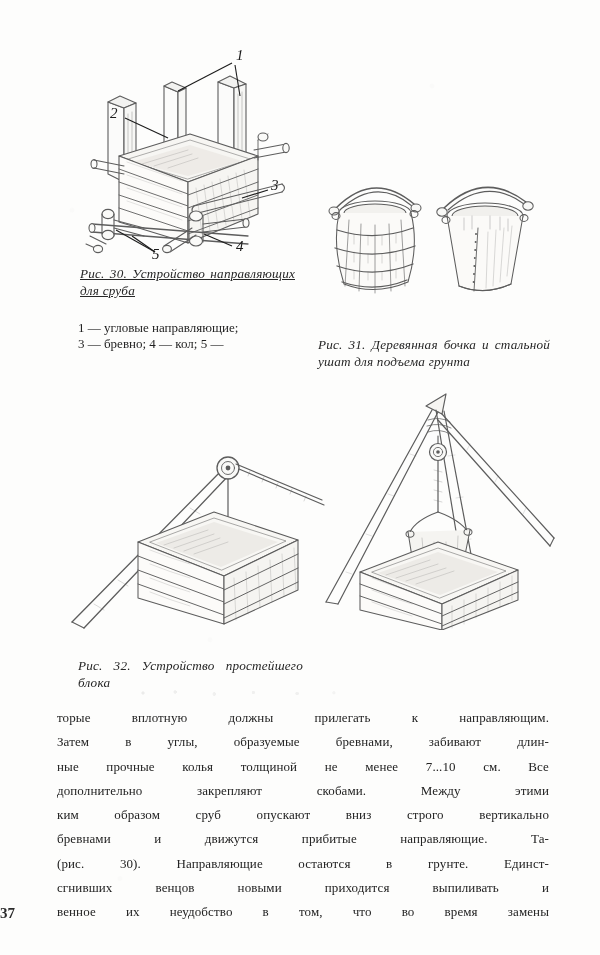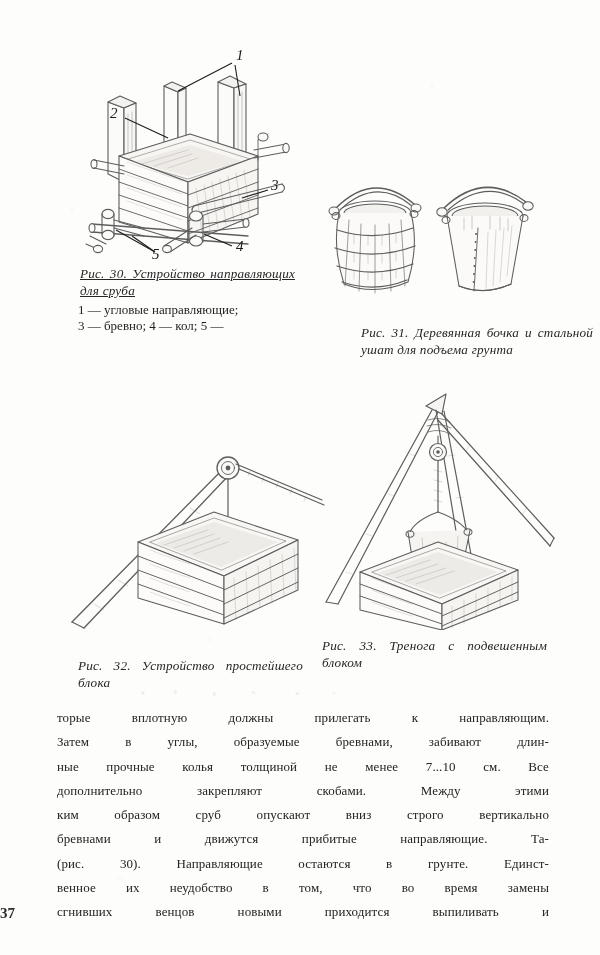--- a/index.html
+++ b/index.html
@@ -34,27 +34,27 @@
   .caption{
     position:absolute;
     font-style:italic;
     font-size:13.2px;
     line-height:17px;
     letter-spacing:0.2px;
     color:#262626;
     text-align:justify;
   }
   #cap30{left:80px;top:265px;width:215px;text-decoration:underline;}
-  #cap31{left:318px;top:324px;width:232px;margin-left:43px;}
+  #cap31{left:318px;top:336px;width:232px;}
   #cap32{left:78px;top:657px;width:225px;font-style:italic;}
   #cap33{left:322px;top:637px;width:225px;}
 
   .legend{
     position:absolute;
-    left:78px;top:302px;width:218px;
+    left:78px;top:320px;width:218px;
     font-size:13px;
     line-height:16.4px;
     color:#1f1f1f;
     font-family:"Liberation Serif", serif;
   }
   .legend .ln{white-space:nowrap;}
 
   
   #body-text{
     position:absolute;
@@ -393,31 +393,30 @@
 
   <div class="caption" id="cap30">Рис. 30. Устройство направляющих для сруба</div>
 
   <div class="legend" id="legend30">
     <div class="ln">1 — угловые направляющие;</div>
     <div class="ln">3 — бревно;  4 — кол;  5 —</div>
   </div>
 
   <div class="caption" id="cap31">Рис. 31. Деревянная бочка и стальной ушат для подъема грунта</div>
   <div class="caption" id="cap32">Рис. 32. Устройство простейшего блока</div>
-  <div class="caption" id="cap33">Рис. 33. Тренога с подвешенным блоком</div>
 
   <div class="ghost"></div>
 
   <div id="body-text">
     <span class="l">торые вплотную должны прилегать к направляющим.</span>
     <span class="l">Затем в углы, образуемые бревнами, забивают длин-</span>
     <span class="l">ные прочные колья толщиной не менее 7...10 см. Все</span>
     <span class="l">дополнительно закрепляют скобами. Между этими</span>
     <span class="l">ким образом сруб опускают вниз строго вертикально</span>
     <span class="l">бревнами и движутся прибитые направляющие. Та-</span>
     <span class="l">(рис. 30). Направляющие остаются в грунте. Единст-</span>
+    <span class="l">сгнивших венцов новыми приходится выпиливать и</span>
     <span class="l">венное их неудобство в том, что во время замены</span>
-    <span class="l">сгнивших венцов новыми приходится выпиливать и</span>
   </div>
 
   <div id="page-number">37</div>
 
 </div>
 
 </body></html>

